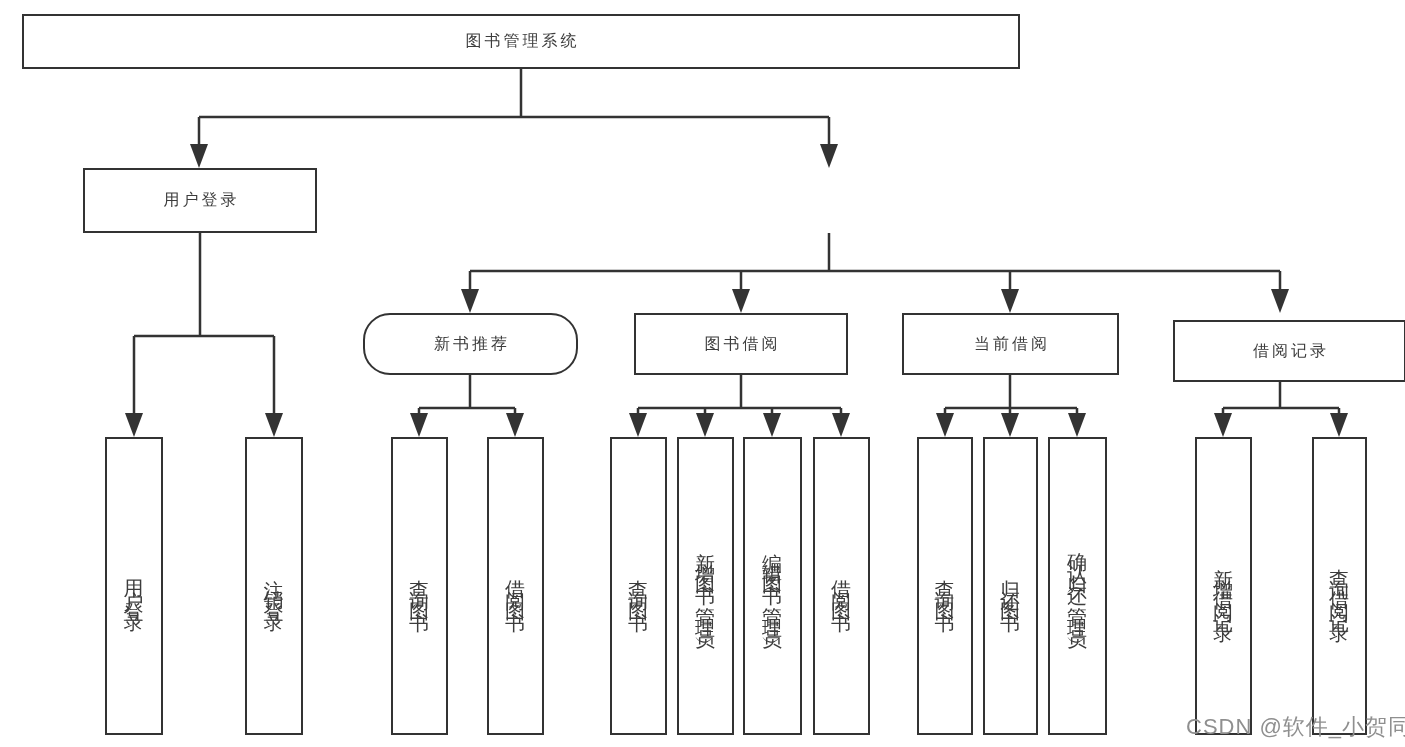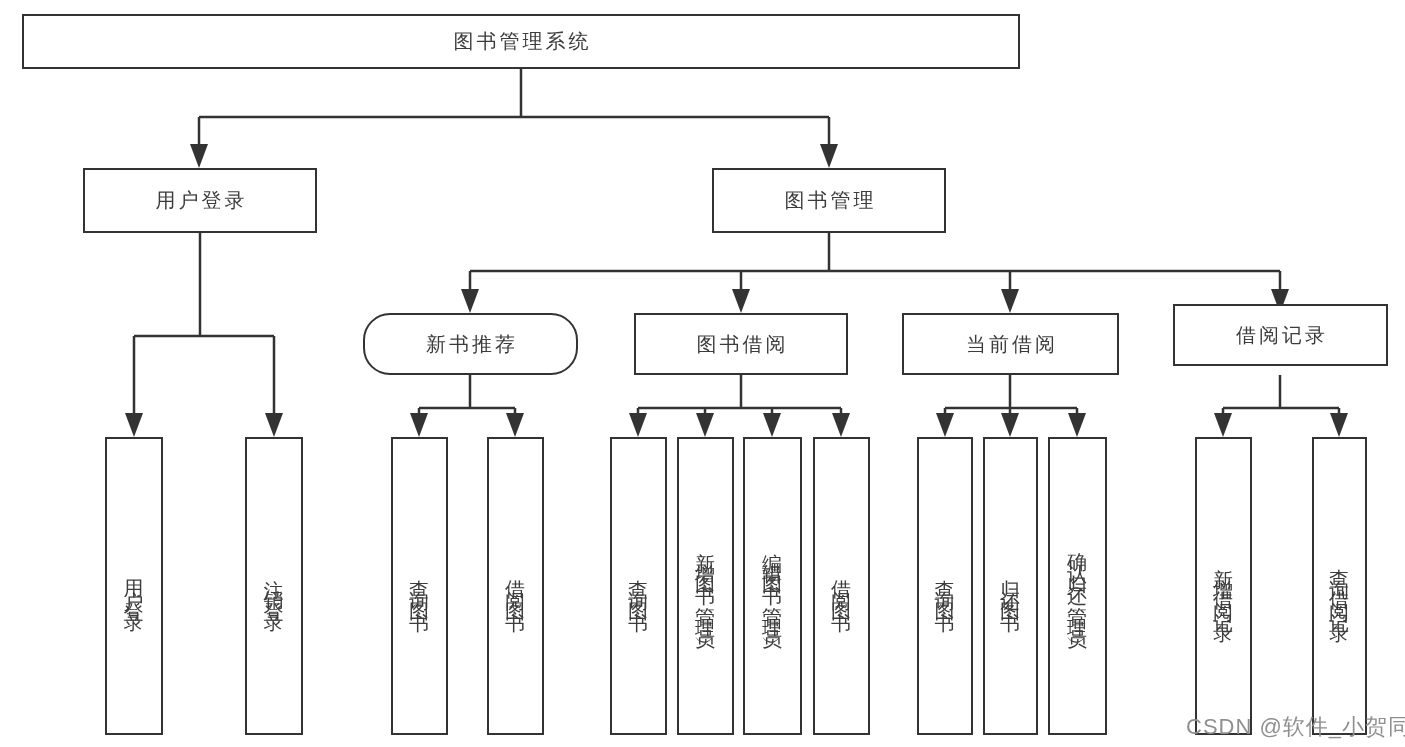--- a/index.html
+++ b/index.html
@@ -21,21 +21,21 @@
     position: absolute;
     box-sizing: border-box;
     border: 2.5px solid #333333;
     background: #ffffff;
     display: flex;
     align-items: center;
     justify-content: center;
     color: #3c3c3c;
     z-index: 1;
   }
-  .box.h { font-size: 20px; letter-spacing: 3px; }
+  .box.h { font-size: 16px; letter-spacing: 3px; }
   .box.h .label { white-space: nowrap; padding-left: 3px; }
   .box.v { font-size: 20px; }
   .box.v .label {
     writing-mode: vertical-rl;
     text-orientation: mixed;
     letter-spacing: 11px;
     line-height: 1;
     white-space: nowrap;
   }
   .watermark {
@@ -87,34 +87,31 @@
       M1330 413 L1348 413 L1339 437 Z"></path>
   </svg>
 
   <div class="box h" style="left:22px; top:14px; width:998px; height:55px;">
     <span class="label">图书管理系统</span>
   </div>
 
   <div class="box h" style="left:83px; top:168px; width:234px; height:65px;">
     <span class="label">用户登录</span>
   </div>
-  <div class="box h" style="left:712px; top:168px; width:234px; height:65px;">
-    <span class="label">图书管理</span>
-  </div>
 
   <div class="box h" style="left:363px; top:313px; width:215px; height:62px;border-radius:27px;">
     <span class="label">新书推荐</span>
   </div>
   <div class="box h" style="left:634px; top:313px; width:214px; height:62px;">
     <span class="label">图书借阅</span>
   </div>
   <div class="box h" style="left:902px; top:313px; width:217px; height:62px;">
     <span class="label">当前借阅</span>
   </div>
-  <div class="box h" style="left:1173px; top:304px; width:215px; height:62px;text-align:center;">
+  <div class="box h" style="left:1173px; top:320px; width:233px; height:62px;text-align:center;">
     <span class="label">借阅记录</span>
   </div>
 
   <div class="box v" style="left:105px; top:437px; width:58px; height:298px;">
     <span class="label">用户登录</span>
   </div>
   <div class="box v" style="left:245px; top:437px; width:58px; height:298px;">
     <span class="label">注销登录</span>
   </div>
 

